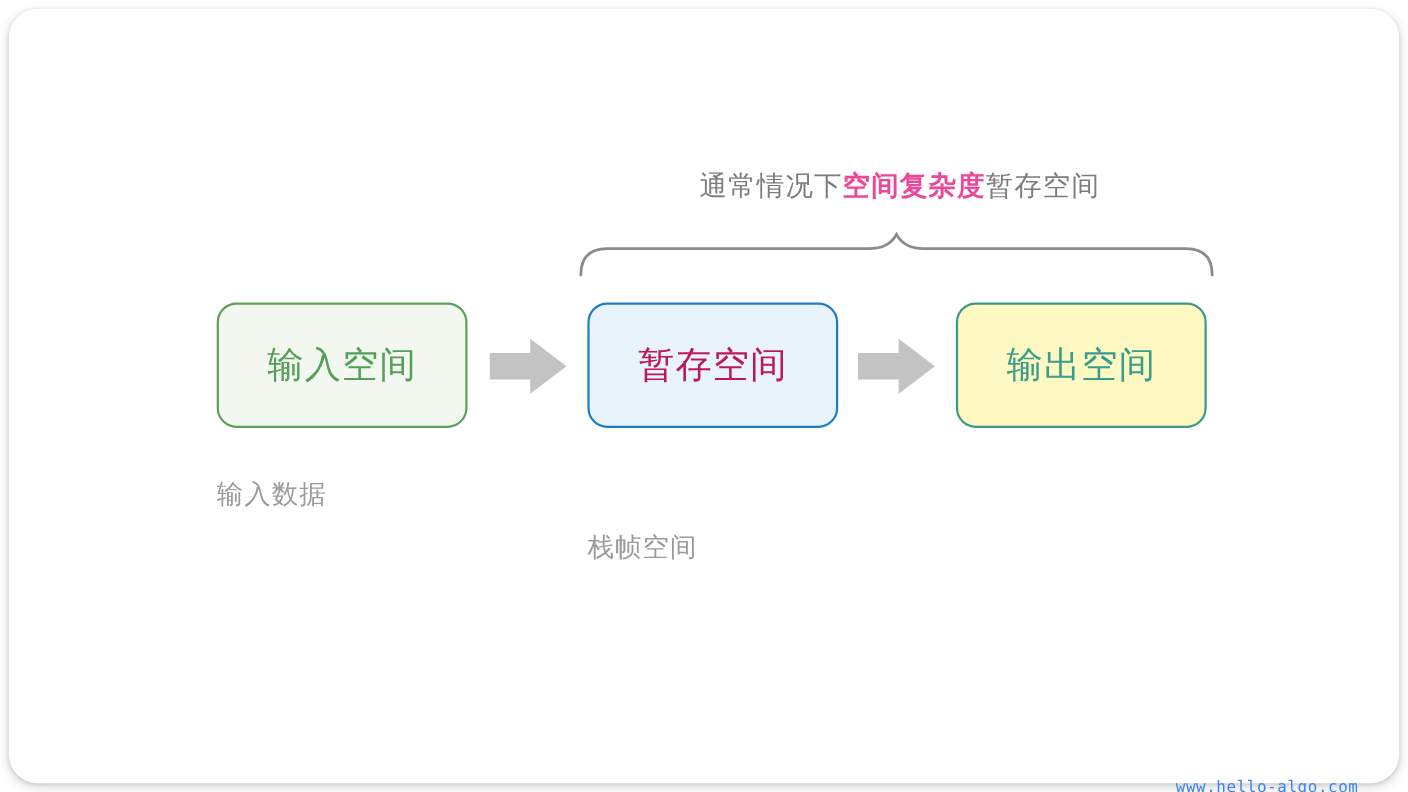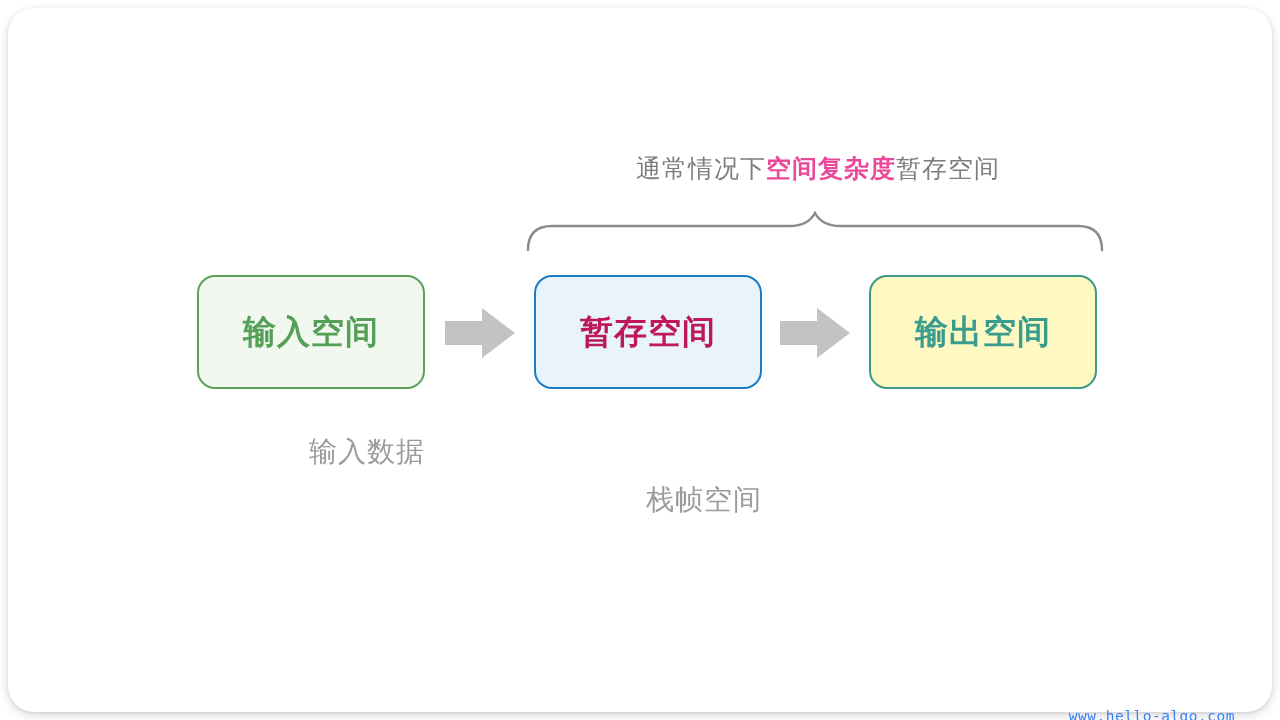--- a/index.html
+++ b/index.html
@@ -35,40 +35,40 @@
     position: absolute;
     top: 267px;
     width: 228px; height: 114px;
     border-width: 2.5px;
     border-style: solid;
     border-radius: 18px;
     display: flex;
     align-items: center;
     justify-content: center;
     font-size: 33px;
-    font-weight: 700;
+    font-weight: 400;
     letter-spacing: 1px;
   }
   .box-input  { left: 189px; }
   .box-temp   { left: 526px; }
   .box-output { left: 861px; }
 
   .arrow-svg {
     position: absolute;
     top: 299px;
     width: 71px; height: 52px;
   }
   .arrow-1 { left: 437px; }
   .arrow-2 { left: 772px; }
 
   .sublabel {
     position: absolute;
     width: 228px;
-    text-align: right;
-    font-size: 28px;
+    text-align: left;
+    font-size: 24px;
     color: #9b9b9b;
     letter-spacing: 1px;
     white-space: nowrap;
   }
   .col-input  { left: 189px; }
   .col-temp   { left: 526px; }
   .col-output { left: 861px; }
   .row-1 { top: 425px; }
   .row-2 { top: 473px; }
   .row-3 { top: 521px; }

